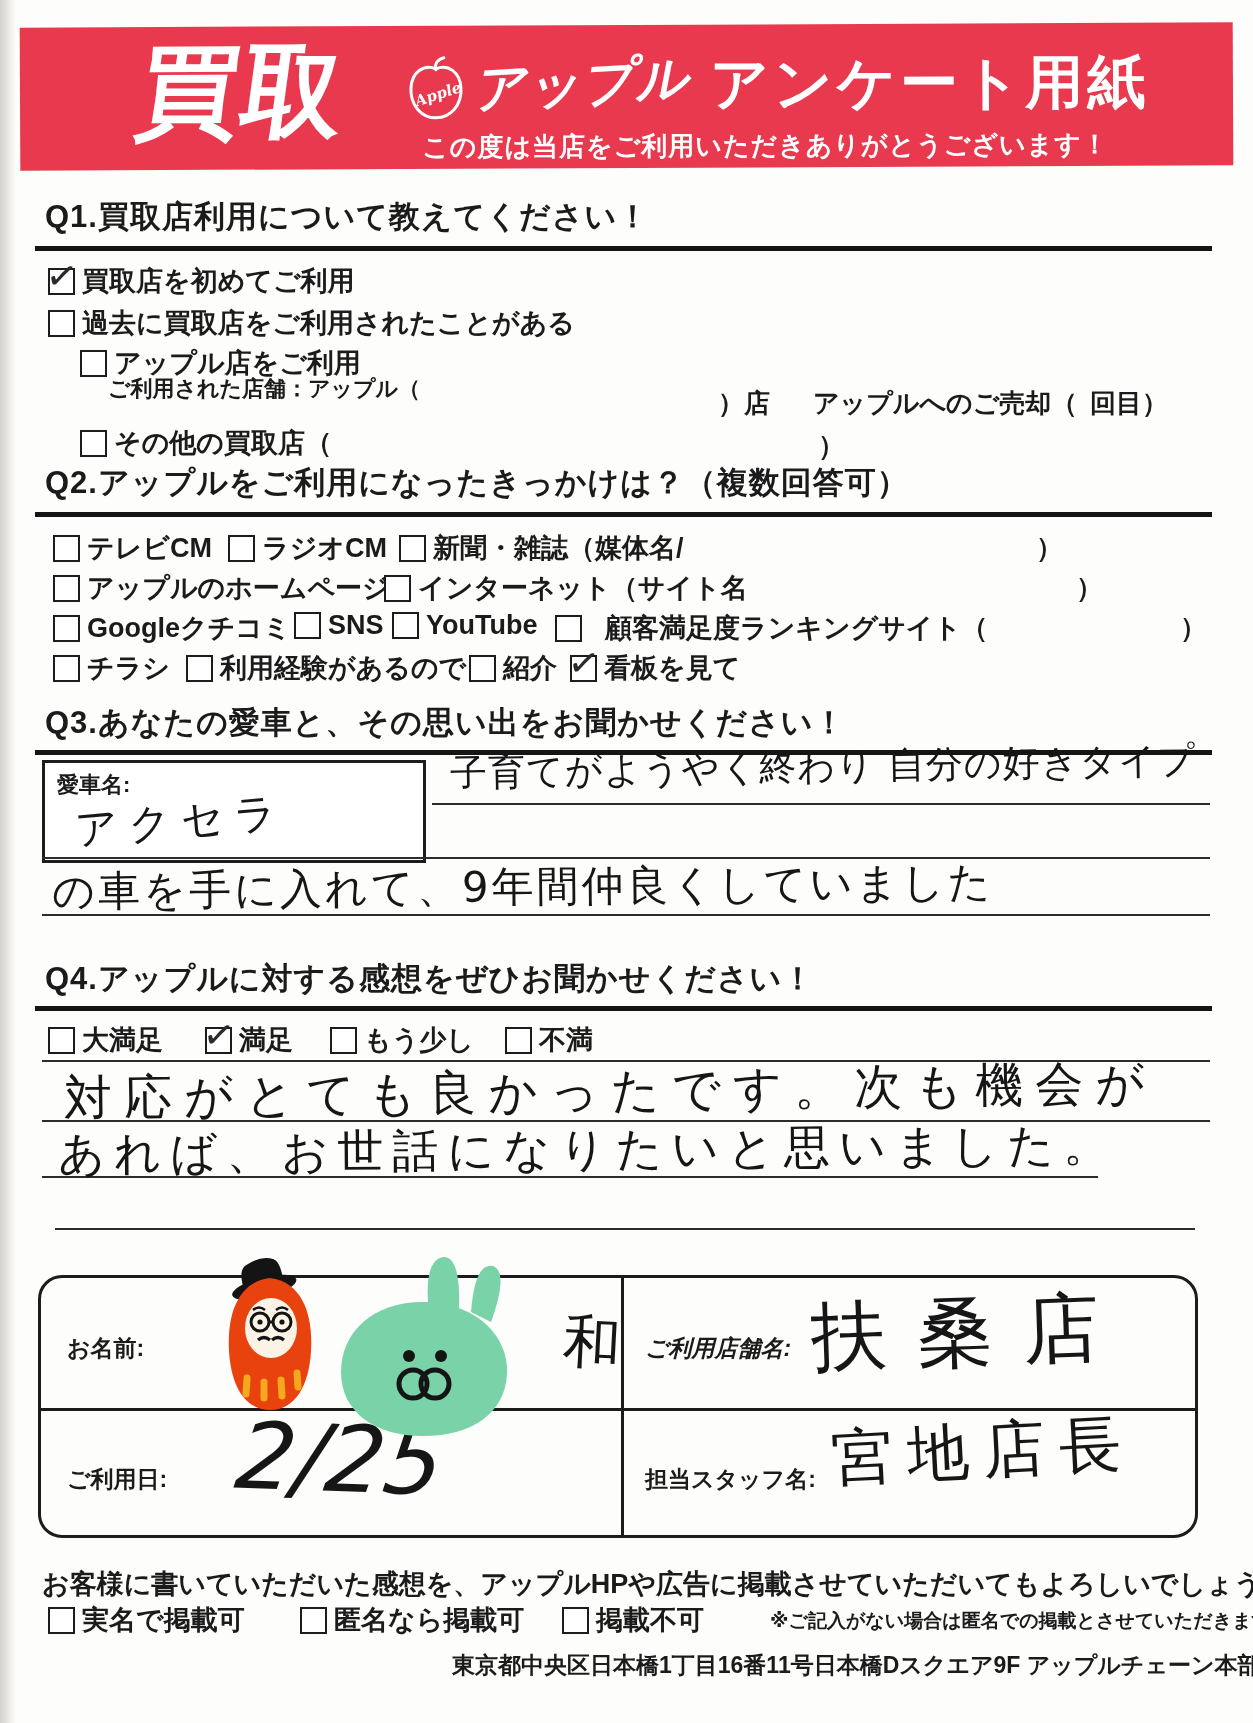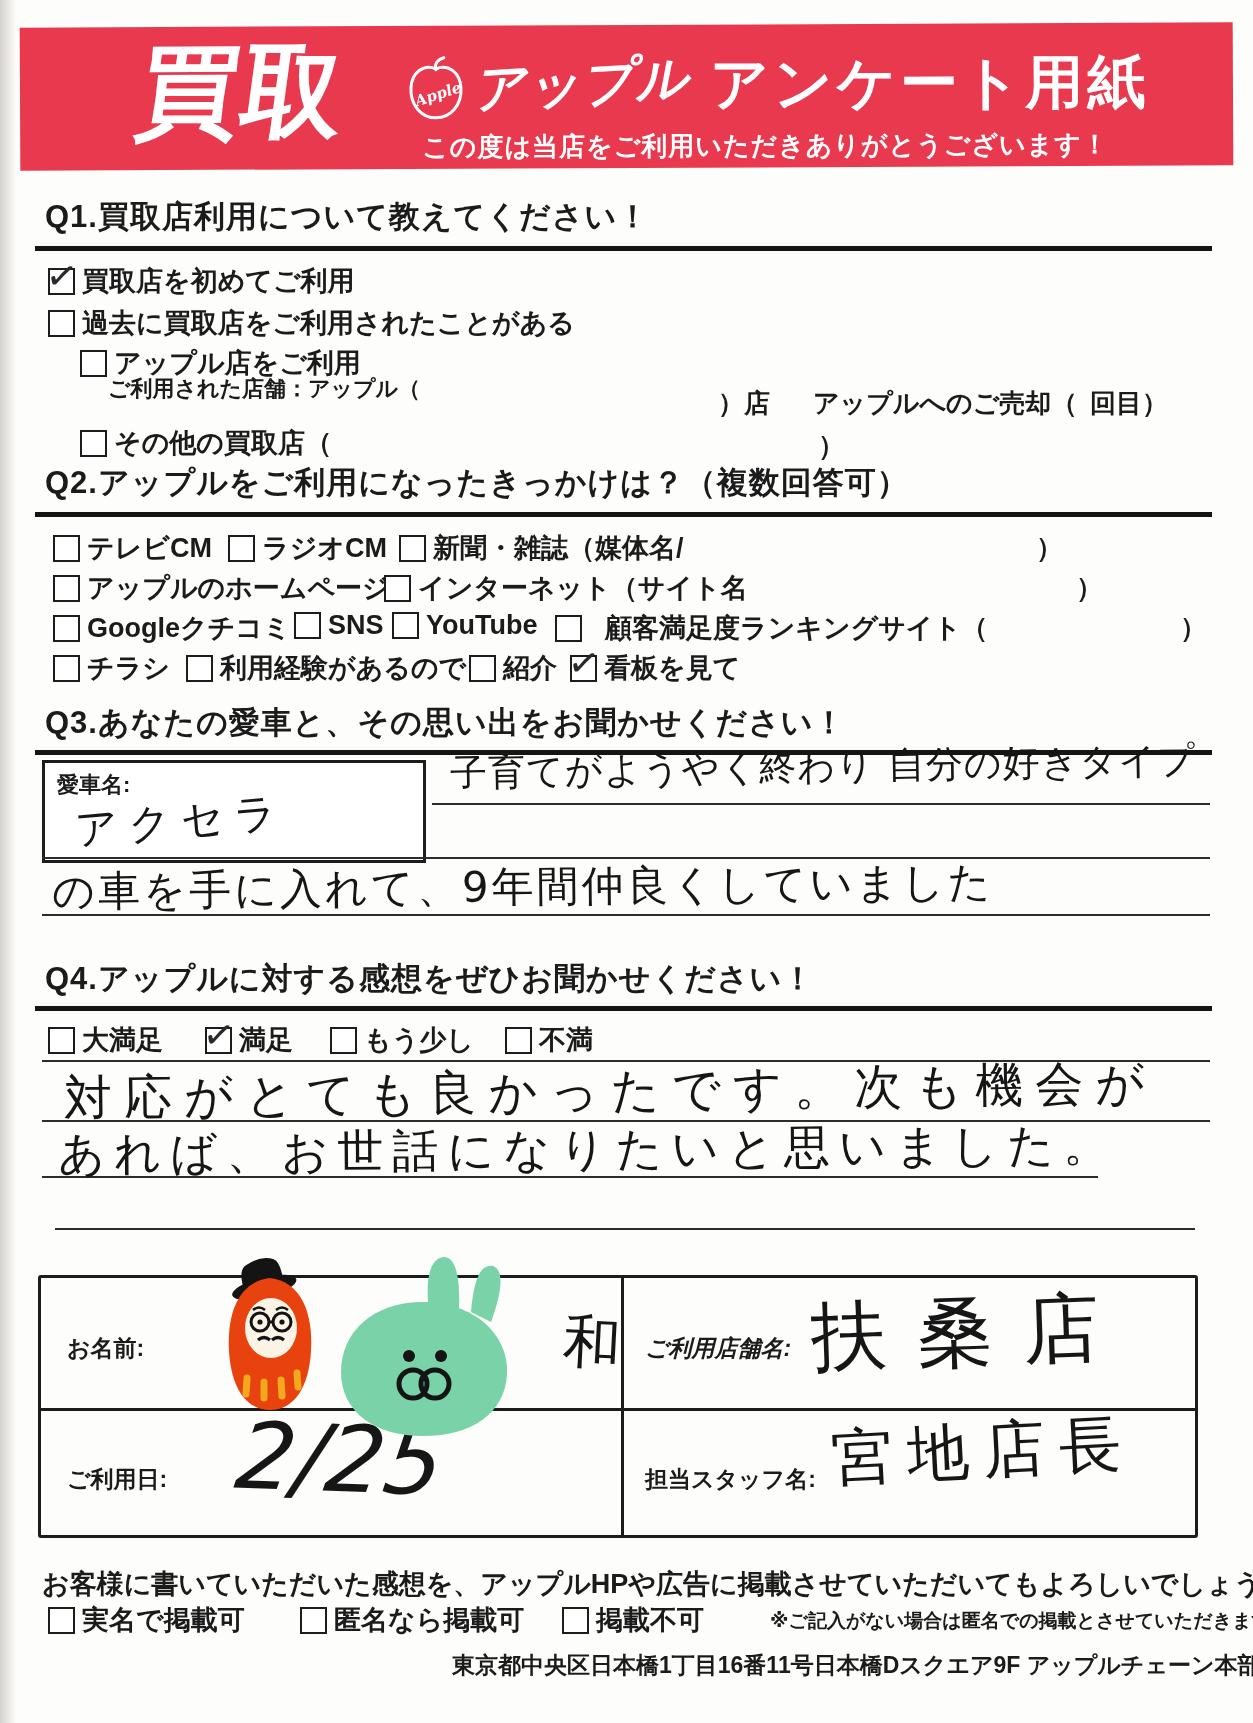--- a/index.html
+++ b/index.html
@@ -31,21 +31,21 @@
   .lbl{white-space:nowrap;}
   .paren{position:absolute;font-size:27px;font-weight:600;}
   .blank-field{position:absolute;height:34px;}
   
   .hand{position:absolute;font-family:"DejaVu Sans",sans-serif;color:#161616;white-space:nowrap;line-height:1;}
   
   .car-box{position:absolute;left:42px;top:760px;width:378px;height:97px;border:3px solid #1c1c1c;background:#fff;}
   .car-label{position:absolute;left:12px;top:7px;font-size:22px;font-weight:600;}
   
   .info-table{position:absolute;left:38px;top:1275px;width:1154px;height:257px;
-      border:3px solid #1c1c1c;border-radius:3px;background:transparent;}
+      border:3px solid #1c1c1c;border-radius:24px;background:transparent;}
   .tbl-vdiv{position:absolute;left:580px;top:0;width:3px;height:100%;background:#1c1c1c;}
   .tbl-hdiv{position:absolute;left:0;top:130px;width:100%;height:3px;background:#1c1c1c;}
   .tbl-label{position:absolute;font-size:23px;font-weight:600;white-space:nowrap;}
   .sticker{position:absolute;}
   
   .footer-q{position:absolute;left:42px;top:1566px;font-size:27px;font-weight:700;letter-spacing:0;white-space:nowrap;}
   .footer-note{position:absolute;left:770px;top:1608px;font-size:19px;font-weight:600;white-space:nowrap;}
   .footer-addr{position:absolute;left:452px;top:1650px;font-size:23px;font-weight:700;white-space:nowrap;}
 </style>
 </head>

